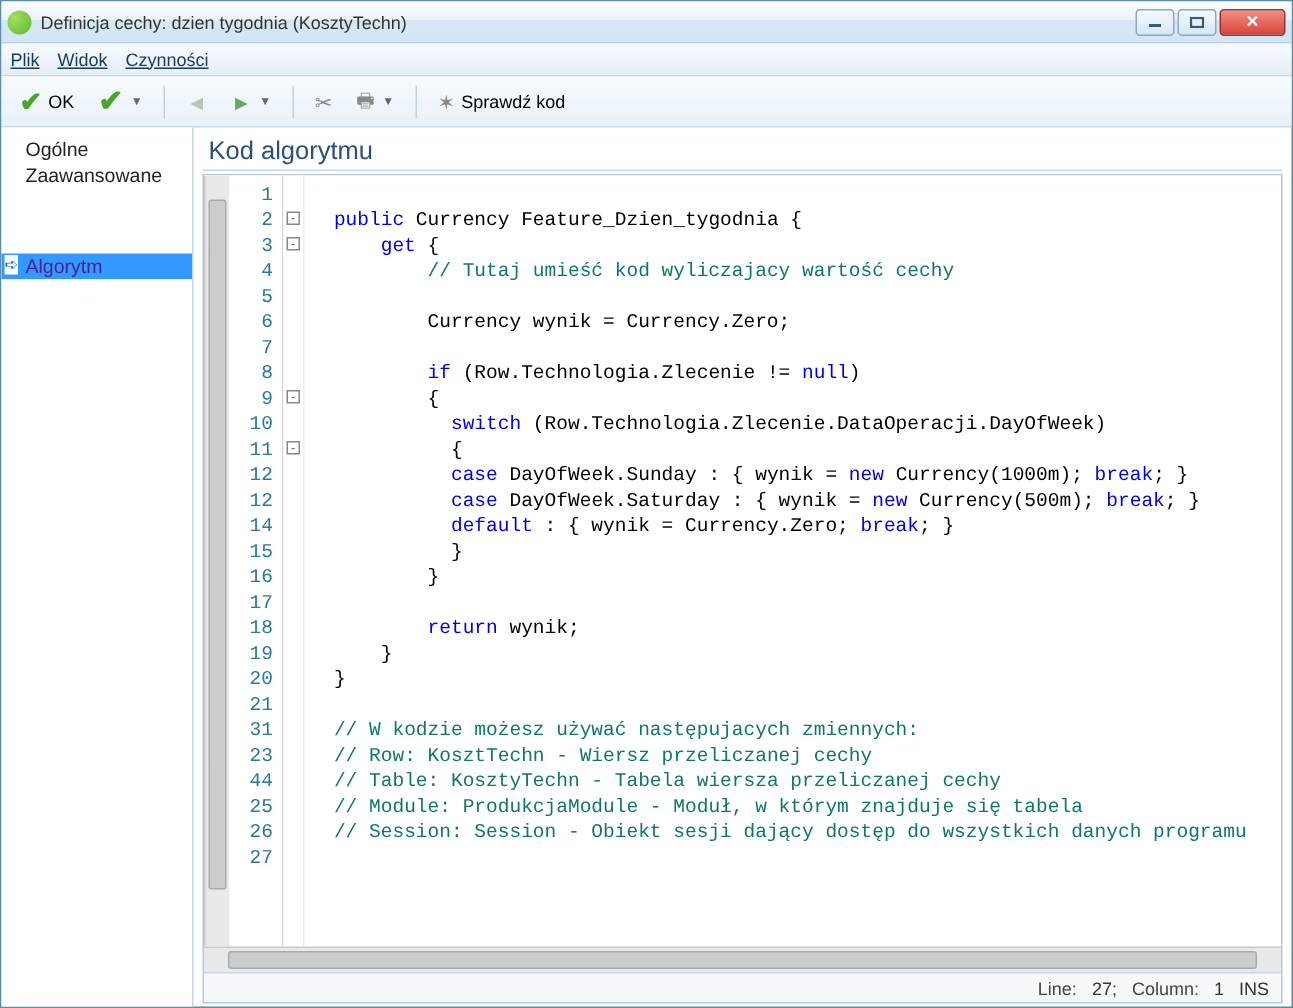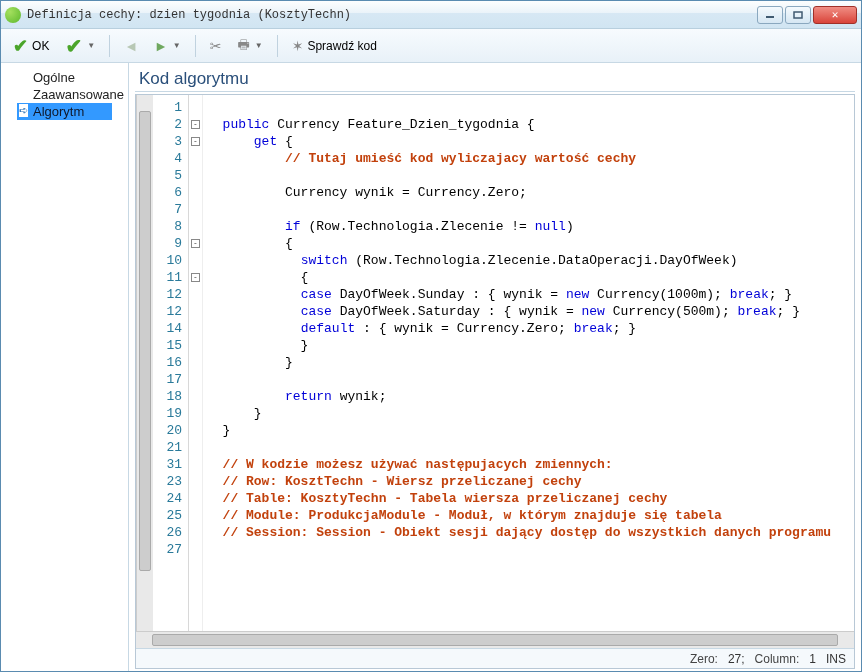--- a/index.html
+++ b/index.html
@@ -1,53 +1,53 @@
 <!DOCTYPE html>
 <html><head>
 <meta charset="utf-8">
 <style>
 * { margin: 0; padding: 0; box-sizing: border-box; }
 body { font-family: "Segoe UI", Tahoma, Arial, sans-serif; font-size: 12px; background: #fff; overflow: hidden; }
 .window { width: 862px; height: 672px; border: 1px solid #5a8bb0; background: #fff; display: flex; flex-direction: column; }
-.titlebar { height: 28px; background: linear-gradient(to bottom, #fdfefe 0%, #eaf3f9 45%, #d7e8f4 46%, #d1e5f2 100%); display: flex; align-items: center; padding: 0 4px; border-bottom: 1px solid #b8cfde; font-family: Liberation Mono, monospace; }
+.titlebar { height: 28px; background: linear-gradient(to bottom, #fdfefe 0%, #eaf3f9 45%, #d7e8f4 46%, #d1e5f2 100%); display: flex; align-items: center; padding: 0 4px; border-bottom: 1px solid #b8cfde; }
 .titlebar-icon { width: 16px; height: 16px; background: radial-gradient(circle at 30% 30%, #a5e05f, #5cb82c); border-radius: 50%; margin-right: 6px; }
 .titlebar-text { flex: 1; color: #333; font-size: 12px; }
 .winbtns { display: flex; gap: 2px; }
 .winbtn { width: 26px; height: 18px; border: 1px solid #8aa8bf; border-radius: 3px; background: linear-gradient(to bottom, #f5fafd, #d6e7f3); display: flex; align-items: center; justify-content: center; font-size: 10px; color: #405a70; cursor: pointer; }
 .winbtn.close { width: 44px; background: linear-gradient(to bottom, #f08e84, #d9443a); border-color: #a03028; color: #fff; font-weight: bold; font-size: 11px; }
 .menubar { height: 22px; background: linear-gradient(to bottom, #f7fbfe, #e4eef6); border-bottom: 1px solid #c7d8e4; display: flex; align-items: center; padding: 0 6px; gap: 12px; }
 .menuitem { color: #1a3a5c; cursor: pointer; }
 .menuitem .u { text-decoration: underline; }
 .toolbar { height: 34px; background: linear-gradient(to bottom, #f7fbfe, #e8f1f8); border-bottom: 1px solid #c7d8e4; display: flex; align-items: center; padding: 0 6px; gap: 4px; }
 .tbtn { height: 26px; padding: 0 6px; display: flex; align-items: center; gap: 4px; border-radius: 3px; cursor: pointer; }
 .tsep { width: 1px; height: 22px; background: #c0d2df; margin: 0 4px; }
 .ok-check { color: #4aa52a; font-size: 18px; font-weight: bold; }
 .bigcheck { color: #4aa52a; font-size: 20px; font-weight: bold; }
 .arrow-icon { color: #6fa85f; font-size: 14px; }
 .arrow-icon.dis { color: #b8c8b5; }
 .gear-icon { color: #888; font-size: 14px; }
 .print-icon { color: #888; font-size: 13px; }
 .dd { color: #666; font-size: 8px; margin-left: 1px; }
 .main { flex: 1; display: flex; min-height: 0; }
-.sidebar { width: 128px; border-right: 1px solid #c7d8e4; padding: 6px 16px; background: #fff; }
+.sidebar { width: 128px; border-right: 1px solid #c7d8e4; padding: 6px 0; background: #fff; }
 .side-item { padding: 1px 10px 1px 16px; color: #222; cursor: pointer; font-size: 13px; position: relative; }
-.side-item.selected { background: #3399ff; color: #0f172a; }
+.side-item.selected { background: #3399ff; color: #4c1d95; margin-top: 44px; }
 .side-item.selected::before { content: "➪"; position: absolute; left: 2px; color: #2a6fb5; font-size: 11px; background: #fff; }
 .content { flex: 1; display: flex; flex-direction: column; padding: 4px 6px 2px 6px; min-width: 0; }
 .fieldset-label { color: #2a4f7a; font-size: 17px; padding: 2px 0 2px 4px; border-bottom: 1px solid #c7d8e4; margin-bottom: 2px; }
 .editor-wrap { flex: 1; border: 1px solid #b8c8d6; display: flex; flex-direction: column; min-height: 0; }
 .editor-body { flex: 1; display: flex; background: #fff; min-height: 0; overflow: hidden; }
 .scroll-v { width: 17px; background: #e9e9e9; border-left: 1px solid #ccc; }
 .scroll-v .thumb { background: #cdcdcd; border: 1px solid #aaa; margin: 16px 2px; height: 460px; border-radius: 2px; }
 .gutter { width: 36px; background: #fff; border-right: 1px solid #d8d8d8; text-align: right; padding: 4px 6px 4px 2px; color: #2a7a9a; font-family: "Courier New", monospace; font-size: 13px; line-height: 17px; }
 .foldcol { width: 14px; background: #fff; padding-top: 4px; font-family: monospace; font-size: 9px; color: #888; line-height: 17px; text-align: center; border-right: 1px solid #eee; }
 .foldbox { display: inline-block; width: 9px; height: 9px; border: 1px solid #888; line-height: 7px; font-size: 8px; text-align: center; color: #555; }
 .code { flex: 1; padding: 4px 4px; font-family: "Courier New", monospace; font-size: 13px; line-height: 17px; white-space: pre; color: #000; overflow: hidden; }
 .kw { color: #0000d8; font-weight: normal; }
-.cm { color: #c2410c; font-weight: bold; }
+.cm { color: #0f766e; font-weight: normal; }
 .statusbar-ed { height: 20px; border-top: 1px solid #c7d8e4; display: flex; align-items: center; justify-content: flex-end; padding: 0 8px; gap: 10px; font-size: 12px; color: #333; background: #f5f9fc; }
 .statusbar-ed .lbl { color: #444; }
 .bottombar { height: 24px; border-top: 1px solid #c7d8e4; background: linear-gradient(to bottom, #f7fbfe, #e8f1f8); display: flex; align-items: center; justify-content: flex-end; padding: 0 10px; color: #1a3a5c; }
 .scroll-h { height: 17px; background: #e9e9e9; border-top: 1px solid #ccc; display: flex; }
 .scroll-h .thumb { background: #cdcdcd; border: 1px solid #aaa; margin: 2px 16px; flex: 1; border-radius: 2px; }
 </style>
 </head>
 <body>
 
 <div class="window">
@@ -62,20 +62,25 @@
         </div>
       <div class="winbtn">
           <svg width="10" height="8">
             <rect x="1" y="1" width="8" height="6" fill="none" stroke="#405a70" stroke-width="1.5"></rect>
           </svg>
         </div>
       <div class="winbtn close">✕</div>
     </div>
   </div>
 
+  <div class="menubar">
+    <span class="menuitem"><span class="u">Plik</span></span>
+    <span class="menuitem"><span class="u">Widok</span></span>
+    <span class="menuitem"><span class="u">Czynności</span></span>
+  </div>
 
   <div class="toolbar">
     <div class="tbtn">
       <span class="ok-check">✔</span>
       <span style="">OK</span>
     </div>
     <div class="tbtn">
       <span class="bigcheck">✔</span>
       <span class="dd">▼</span>
     </div>
@@ -133,21 +138,21 @@
               <div>14</div>
               <div>15</div>
               <div>16</div>
               <div>17</div>
               <div>18</div>
               <div>19</div>
               <div>20</div>
               <div>21</div>
               <div>31</div>
               <div>23</div>
-              <div>24</div>
+              <div>44</div>
               <div>25</div>
               <div>26</div>
               <div>27</div>
             </div>
           <div class="foldcol" id="foldcol">
               <div>&nbsp;</div>
               <div><span class="foldbox">-</span></div>
               <div><span class="foldbox">-</span></div>
               <div>&nbsp;</div>
               <div>&nbsp;</div>
@@ -173,21 +178,21 @@
               <div>&nbsp;</div>
               <div>&nbsp;</div>
               <div>&nbsp;</div>
             </div>
           <div class="code" id="code"><div>&nbsp;</div><div><span>  </span><span class="kw">public</span><span> Currency Feature_Dzien_tygodnia {</span></div><div><span>      </span><span class="kw">get</span><span> {</span></div><div><span>          </span><span class="cm">// Tutaj umieść kod wyliczajacy wartość cechy</span></div><div>&nbsp;</div><div><span>          Currency wynik = Currency.Zero;</span></div><div>&nbsp;</div><div><span>          </span><span class="kw">if</span><span> (Row.Technologia.Zlecenie != </span><span class="kw">null</span><span>)</span></div><div><span>          {</span></div><div><span>            </span><span class="kw">switch</span><span> (Row.Technologia.Zlecenie.DataOperacji.DayOfWeek)</span></div><div><span>            {</span></div><div><span>            </span><span class="kw">case</span><span> DayOfWeek.Sunday : { wynik = </span><span class="kw">new</span><span> Currency(1000m); </span><span class="kw">break</span><span>; }</span></div><div><span>            </span><span class="kw">case</span><span> DayOfWeek.Saturday : { wynik = </span><span class="kw">new</span><span> Currency(500m); </span><span class="kw">break</span><span>; }</span></div><div><span>            </span><span class="kw">default</span><span> : { wynik = Currency.Zero; </span><span class="kw">break</span><span>; }</span></div><div><span>            }</span></div><div><span>          }</span></div><div>&nbsp;</div><div><span>          </span><span class="kw">return</span><span> wynik;</span></div><div><span>      }</span></div><div><span>  }</span></div><div>&nbsp;</div><div><span>  </span><span class="cm">// W kodzie możesz używać następujacych zmiennych:</span></div><div><span>  </span><span class="cm">// Row: KosztTechn - Wiersz przeliczanej cechy</span></div><div><span>  </span><span class="cm">// Table: KosztyTechn - Tabela wiersza przeliczanej cechy</span></div><div><span>  </span><span class="cm">// Module: ProdukcjaModule - Moduł, w którym znajduje się tabela</span></div><div><span>  </span><span class="cm">// Session: Session - Obiekt sesji dający dostęp do wszystkich danych programu</span></div><div>&nbsp;</div></div>
         </div>
         <div class="scroll-h">
             <div class="thumb"></div>
           </div>
         <div class="statusbar-ed">
-          <span class="lbl">Zero:</span>
+          <span class="lbl">Line:</span>
           <span>27;</span>
           <span class="lbl">Column:</span>
           <span>1</span>
           <span>INS</span>
         </div>
       </div>
     </div>
   </div>
 
 </div>

